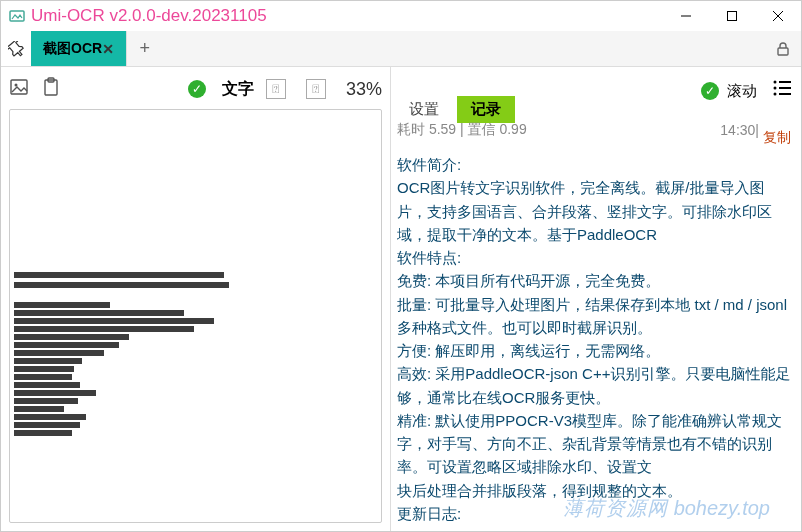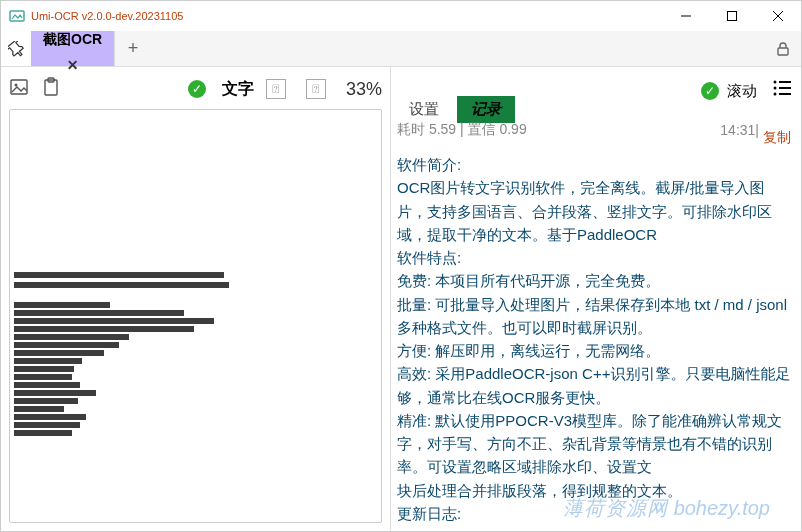--- a/index.html
+++ b/index.html
@@ -1,44 +1,44 @@
 <!DOCTYPE html>
 <html><head>
 <meta charset="utf-8">
 <style>
 * { box-sizing: border-box; margin: 0; padding: 0; }
 body { font-family: "Microsoft YaHei", sans-serif; font-size: 14px; background: #fff; color: #000; }
 .window { width: 802px; height: 532px; border: 1px solid #ccc; display: flex; flex-direction: column; }
 .titlebar { height: 30px; display: flex; align-items: center; padding-left: 8px; background: #fff; }
 .titlebar .icon { width: 16px; height: 16px; margin-right: 6px; display: flex; align-items: center; justify-content: center; }
-.titlebar .title { font-size: 11px; color: #c2410c; flex: 1; }
+.titlebar .title { font-size: 17px; color: #ec4899; flex: 1; }
 .titlebar .winbtn { width: 46px; height: 30px; display: flex; align-items: center; justify-content: center; font-size: 14px; color: #333; }
 .tabbar { height: 36px; display: flex; align-items: stretch; border-bottom: 1px solid #ddd; background: #f5f5f5; }
 .pinbtn { width: 30px; display:flex; align-items:center; justify-content:center; font-size:16px; background:#fff; }
-.tab { display: flex; align-items: center; gap: 8px; padding: 0 12px; background:#c4b5fd; border-right: 1px solid #ddd; flex-direction: column; }
+.tab { display: flex; align-items: center; gap: 0; padding: 0 12px; background:#14b8a6; border-right: 1px solid #ddd; }
 .tab.active { font-weight: bold; }
 .tab .close { font-size: 14px; color: #333; cursor:pointer; }
 .newtab { width: 36px; display:flex; align-items:center; justify-content:center; font-size:18px; color:#666; }
 .tabspacer { flex:1; }
 .lockbtn { width: 36px; display:flex; align-items:center; justify-content:center; font-size:16px; color:#666; }
 .main { flex:1; display:flex; min-height:0; }
 .left { width: 390px; border-right:1px solid #ddd; display:flex; flex-direction:column; padding: 6px 8px 8px 8px; }
 .lefttools { display:flex; align-items:center; height:32px; gap:12px; }
 .lefttools .iconbtn { font-size:18px; color:#444; }
 .lefttools .spacer { flex:1; }
 .checkicon { width:18px; height:18px; border-radius:50%; background:#2faf2f; color:#fff; display:inline-flex; align-items:center; justify-content:center; font-size:12px; margin-right:4px; }
 .textlabel { font-weight:bold; font-size:16px; }
 .missingbox { width:20px; height:20px; border:1px solid #aaa; display:inline-flex; align-items:center; justify-content:center; font-size:12px; color:#888; }
 .pct { font-size:18px; color:#333; margin-left:8px; }
 .preview { flex:1; margin-top:4px; border:1px solid #ccc; border-radius:2px; background:#fff; position:relative; overflow:hidden; }
 .tinybox { position:absolute; background: rgba(40,40,40,0.9); height:6px; }
 .right { flex:1; display:flex; flex-direction:column; min-width:0; padding:6px 8px 8px 4px; }
 .righttools { display:flex; align-items:center; height:36px; gap:4px; }
 .tabpill { padding:4px 14px; font-size:15px; color:#444;margin-top:36px; }
-.tabpill.active { background:#15803d; color:#000; font-weight:bold;font-style:italic; }
+.tabpill.active { background:#84cc16; color:#000; font-weight:bold; }
 .righttools .spacer { flex:1; }
 .scrolllabel { font-size:15px; }
 .menulines { font-size:22px; margin-left:10px; }
 .meta { display:flex; color:#888; font-size:14px; padding:4px 2px; align-items:center; }
 .meta .spacer { flex:1; }
 .copylabel { color:#c2410c; margin-left:4px;margin-top:16px; }
 .output { flex:1; overflow:auto; font-size:15px; line-height:1.55; padding:2px; color:#0c4a6e; }
 .watermark { position:absolute; right:32px; bottom:10px; font-size:20px; font-style:italic; color:rgba(100,160,220,0.5); font-family: "Segoe UI", sans-serif; }
 .watermark .hz { letter-spacing:1px; }
 </style>
@@ -152,21 +152,21 @@
               <circle cx="4" cy="11" r="1.5" fill="#000"></circle>
               <line x1="8" y1="11" x2="20" y2="11" stroke="#000" stroke-width="2"></line>
               <circle cx="4" cy="17" r="1.5" fill="#000"></circle>
               <line x1="8" y1="17" x2="20" y2="17" stroke="#000" stroke-width="2"></line>
             </svg>
         </span>
       </div>
       <div class="meta">
         <span>耗时 5.59 | 置信 0.99</span>
         <span class="spacer"></span>
-        <span>14:31</span>
+        <span>14:30</span>
         <span> | </span>
         <span class="copylabel">复制</span>
       </div>
       <div class="output" id="output">软件简介:<br>OCR图片转文字识别软件，完全离线。截屏/批量导入图片，支持多国语言、合并段落、竖排文字。可排除水印区域，提取干净的文本。基于PaddleOCR<br>软件特点:<br>免费:  本项目所有代码开源，完全免费。<br>批量:  可批量导入处理图片，结果保存到本地 txt / md  / jsonl 多种格式文件。也可以即时截屏识别。<br>方便:  解压即用，离线运行，无需网络。<br>高效:  采用PaddleOCR-json C++识别引擎。只要电脑性能足够，通常比在线OCR服务更快。<br>精准:  默认使用PPOCR-V3模型库。除了能准确辨认常规文字，对手写、方向不正、杂乱背景等情景也有不错的识别率。可设置忽略区域排除水印、设置文<br>块后处理合并排版段落，得到规整的文本。<br>更新日志:<br>v2.0.0 dev 20231105</div>
     </div>
   </div>
 
   <div class="watermark">
     <span class="hz">薄荷资源网</span>
     <span>bohezy.top</span>

